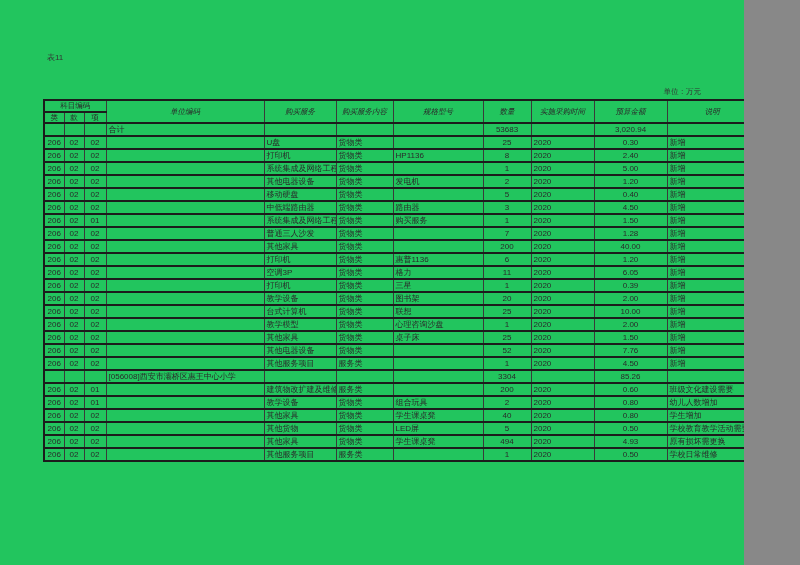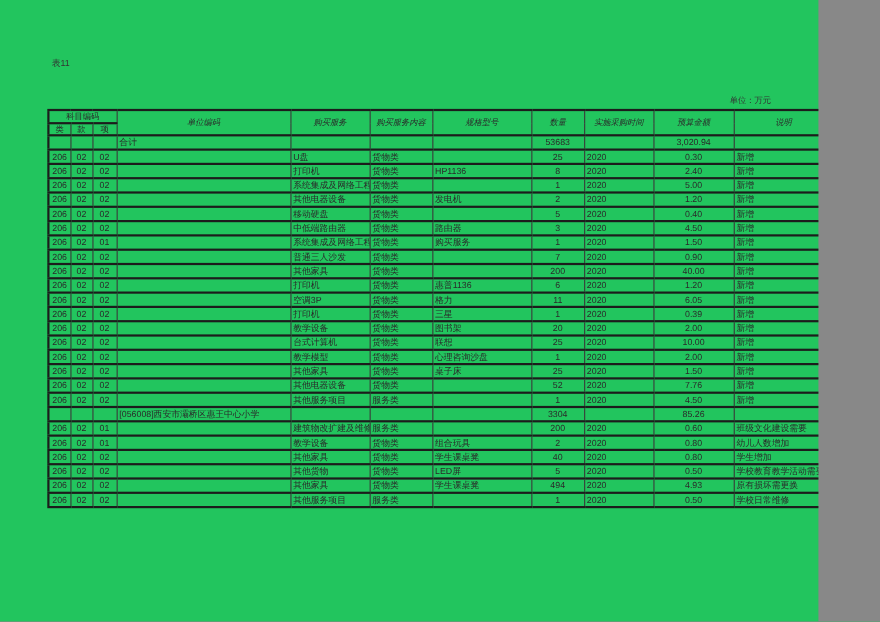--- a/index.html
+++ b/index.html
@@ -215,21 +215,21 @@
         <tr>
           <td class="a-c">206</td>
           <td class="a-c">02</td>
           <td class="a-c">02</td>
           <td class="a-l"></td>
           <td class="a-l">普通三人沙发</td>
           <td class="a-l">货物类</td>
           <td class="a-l"></td>
           <td class="a-r">7</td>
           <td class="a-l">2020</td>
-          <td class="a-r">0.90</td>
+          <td class="a-r">1.28</td>
           <td class="a-l">新增</td>
         </tr>
         <tr>
           <td class="a-c">206</td>
           <td class="a-c">02</td>
           <td class="a-c">02</td>
           <td class="a-l"></td>
           <td class="a-l">其他家具</td>
           <td class="a-l">货物类</td>
           <td class="a-l"></td>

